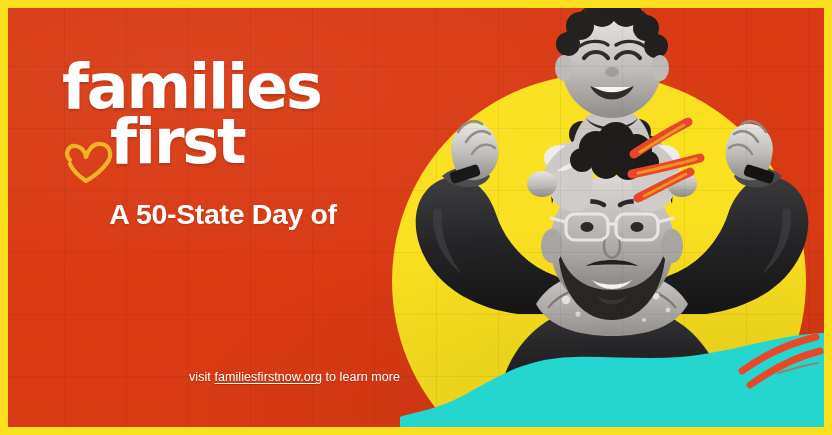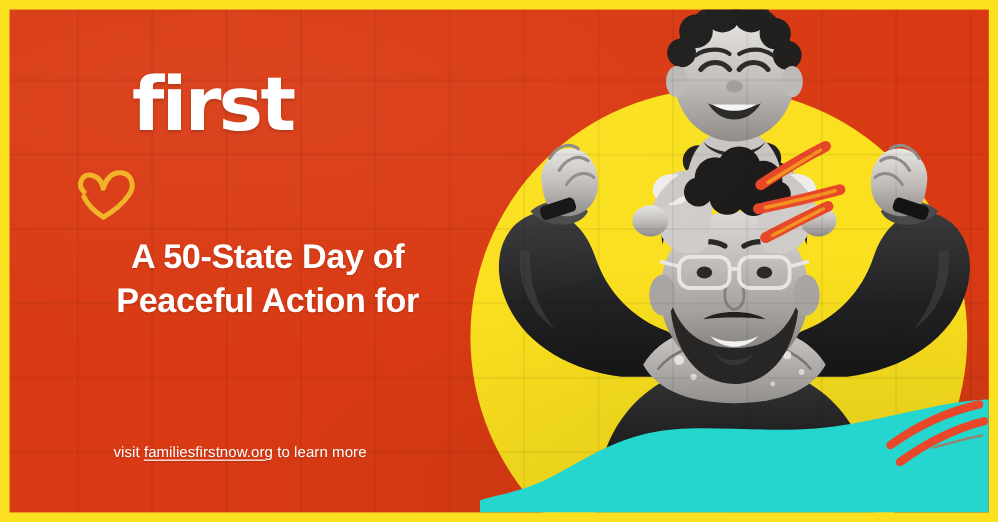--- a/index.html
+++ b/index.html
@@ -95,21 +95,21 @@
     line-height:1.29;
     letter-spacing:-0.012em;
     text-shadow:0 1px 2px rgba(0,0,0,.16);
     padding-left:46px;
   }
   .tagline span{ display:block; }
 
   
   .footer-line{
     position:absolute; left:0; top:370px;
-    width:400px; text-align:center;
+    width:400px; text-align:right;
     color:#fff;
     font-size:12.5px;
     letter-spacing:.005em;
     text-shadow:0 1px 1px rgba(0,0,0,.2);
   }
   .footer-line .url{
     text-decoration:underline;
     text-underline-offset:2px;
     color:#fff;
   }
@@ -366,26 +366,26 @@
   <div class="left-col">
 
     <div class="wordmark">
       <div class="heart">
         <svg viewBox="0 0 56 48" width="56" height="48" aria-hidden="true">
           <path d="M10 24 C 4 18, 8 9, 16 10 C 22 11, 25 16, 26 21
                    C 28 14, 33 7, 41 8 C 50 9, 53 19, 47 27
                    C 42 34, 33 41, 26 45 C 20 41, 13 35, 10 28" fill="none" stroke="#F0B429" stroke-width="4.2" stroke-linecap="round" stroke-linejoin="round"></path>
         </svg>
       </div>
+      <div class="wm-line wm-1">families</div>
       <div class="wm-line wm-2">first</div>
     </div>
 
     <div class="tagline">
       <span>A 50-State Day of</span>
-      <span>Peaceful Action for</span>
     </div>
 
     <div class="footer-line">
       <span>visit</span>
       <span class="url">familiesfirstnow.org</span>
       <span>to learn more</span>
     </div>
 
   </div>
 </div>

